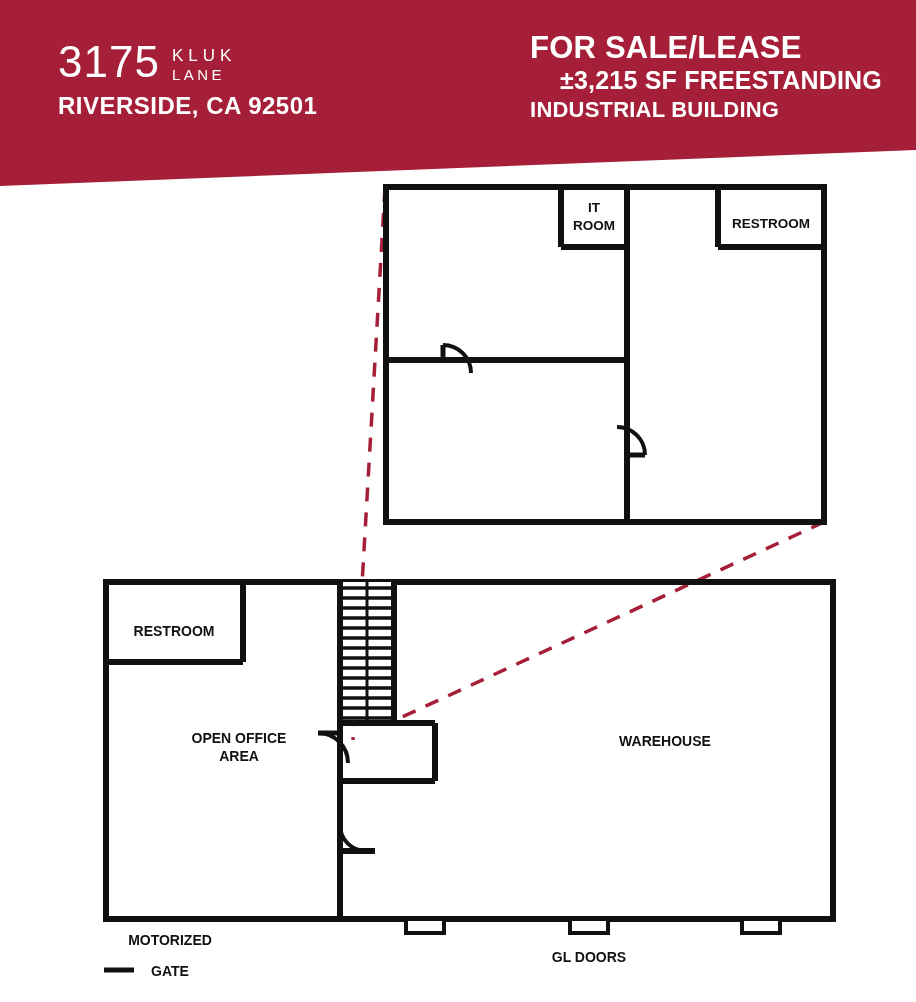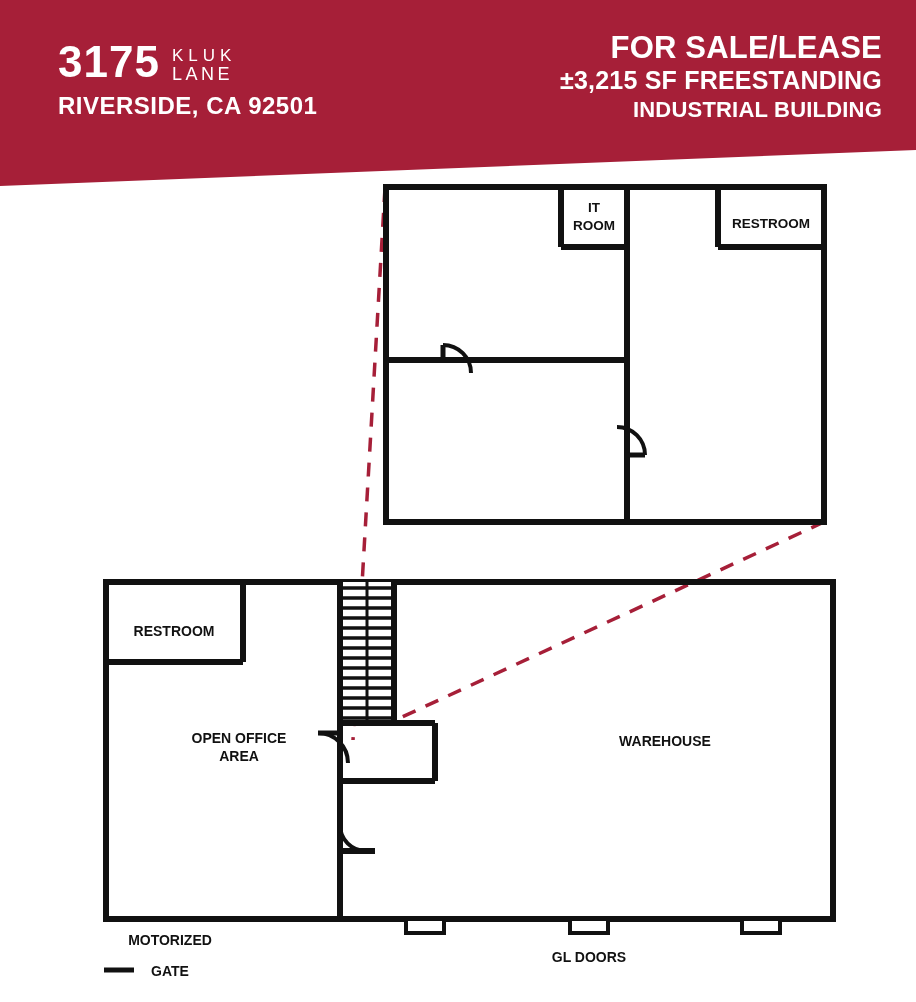--- a/index.html
+++ b/index.html
@@ -50,59 +50,58 @@
     left: 58px;
     top: 40px;
     color: #ffffff;
   }
   #street-line {
     display: flex;
     align-items: flex-start;
   }
   #street-number {
     font-size: 44px;
-    font-weight: bold;
+    font-weight: normal;
     letter-spacing: 1px;
     line-height: 44px;
   }
   #street-name {
     margin-left: 12px;
     margin-top: 6px;
     line-height: 19px;
   }
   #street-name .nm1 {
     display: block;
     font-size: 17px;
     letter-spacing: 5px;
     font-weight: 400;
   }
   #street-name .nm2 {
     display: block;
-    font-size: 18px;
+    font-size: 15px;
     letter-spacing: 3.5px;
     font-weight: 400;
   }
   #city-line {
     margin-top: 8px;
     font-size: 24px;
     letter-spacing: 0.5px;
     font-weight: 700;
   }
 
   
   #marketing-block {
     position: absolute;
     right: 34px;
     top: 30px;
-    text-align: right;
     color: #ffffff;
     font-weight: bold;
   }
   #marketing-line-1 { font-size: 31px; line-height: 35px; letter-spacing: 0.2px; }
-  #marketing-line-2 { font-size: 25px; line-height: 30px; letter-spacing: 0.2px; }
+  #marketing-line-2 { font-size: 25px; line-height: 30px; letter-spacing: 0.2px; margin-left: 30px; }
   #marketing-line-3 { font-size: 22px; line-height: 30px; letter-spacing: 0.2px; }
 
   
   #floorplan {
     position: absolute;
     left: 0;
     top: 170px;
     width: 728px;
     height: 832px;
   }

